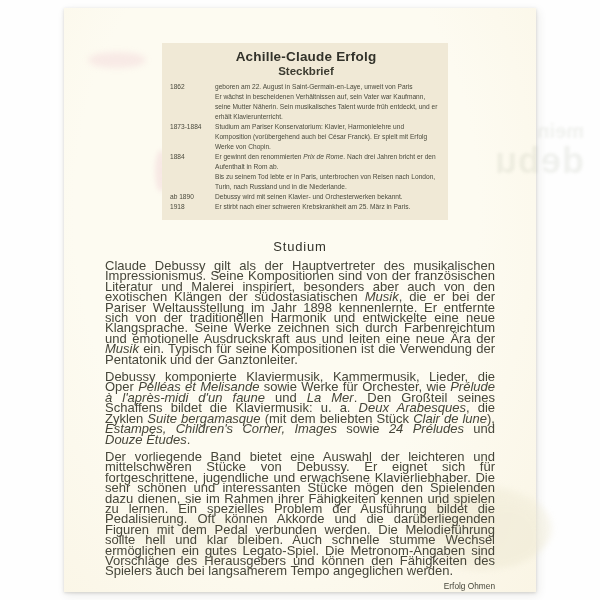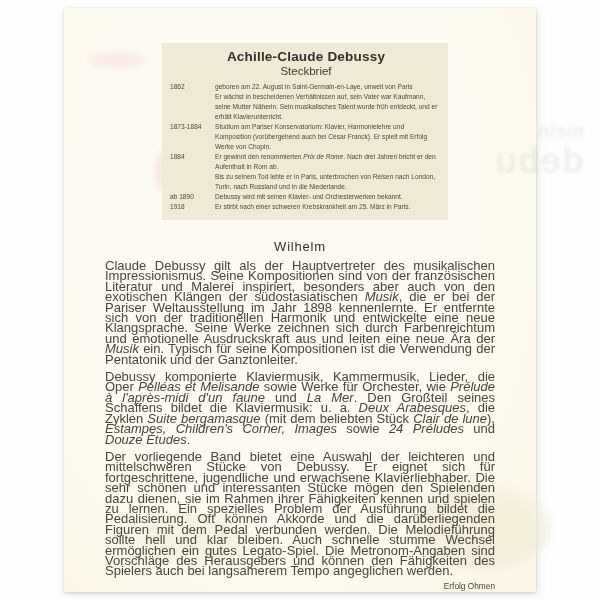--- a/index.html
+++ b/index.html
@@ -38,21 +38,21 @@
   
   .sb{
     position:absolute;left:98px;top:35px;width:286px;box-sizing:border-box;
     background:#f0e9d6;padding:3px 6px 8px 8px;
   }
   .sb-title{
     font-size:13.5px;font-weight:bold;text-align:center;
     color:#32322a;letter-spacing:.2px;line-height:15px;margin-top:3px;
   }
   .sb-sub{
-    font-size:11.5px;text-align:center;color:#3c3c31;line-height:12px;margin:1px 0 5px;
+    font-size:11.5px;text-align:center;color:#3c3c31;line-height:12px;margin:1px 0 5px;font-weight:bold;
   }
   .tl{font-size:6.6px;line-height:10px;color:#4a4a3d;}
   .tl-row{display:flex;}
   .tl-year{flex:0 0 45px;}
   .tl-text{flex:1;}
   .it{font-style:italic;}
 
   
   .vw{position:absolute;left:41px;top:232px;width:390px;color:#46463a;}
   .vw-h{
@@ -74,21 +74,21 @@
     <div class="ghost-text">
       <div class="g-small">mein</div>
       <div class="g-large">debu</div>
     </div>
     <div class="smudge smudge-pink-a"></div>
     <div class="smudge smudge-pink-b"></div>
     <div class="smudge smudge-br"></div>
     <div class="smudge smudge-bl"></div>
 
     <section class="sb">
-      <div class="sb-title">Achille-Claude Debussy</div>
+      <div class="sb-title">Achille-Claude Erfolg</div>
       <div class="sb-sub">Steckbrief</div>
       <div class="tl">
           <div class="tl-row">
             <div class="tl-year">1862</div>
             <div class="tl-text">
               <div class="tl-block"><span>geboren am 22. August in Saint-Germain-en-Laye, unweit von Paris</span></div>
               <div class="tl-block"><span>Er wächst in bescheidenen Verhältnissen auf, sein Vater war Kaufmann, seine Mutter Näherin. Sein musikalisches Talent wurde früh entdeckt, und er erhält Klavierunterricht.</span></div>
             </div>
           </div>
           <div class="tl-row">
@@ -113,21 +113,21 @@
           <div class="tl-row">
             <div class="tl-year">1918</div>
             <div class="tl-text">
               <div class="tl-block"><span>Er stirbt nach einer schweren Krebskrankheit am 25. März in Paris.</span></div>
             </div>
           </div>
         </div>
     </section>
 
     <div class="vw">
-      <div class="vw-h">Wilhelm</div>
+      <div class="vw-h">Studium</div>
       <div class="paras">
           <p class="para"><span>Claude Debussy gilt als der Hauptvertreter des musikalischen Impressionismus. Seine Kompositionen sind von der französischen Literatur und Malerei inspiriert, besonders aber auch von den exotischen Klängen der südostasiatischen </span><span class="it">Musik</span><span>, die er bei der Pariser Weltausstellung im Jahr 1898 kennenlernte. Er entfernte sich von der traditionellen Harmonik und entwickelte eine neue Klangsprache. Seine Werke zeichnen sich durch Farbenreichtum und emotionelle Ausdruckskraft aus und leiten eine neue Ära der </span><span class="it">Musik</span><span> ein. Typisch für seine Kompositionen ist die Verwendung der Pentatonik und der Ganztonleiter.</span></p>
           <p class="para"><span>Debussy komponierte Klaviermusik, Kammermusik, Lieder, die Oper </span><span class="it">Pelléas et Melisande</span><span> sowie Werke für Orchester, wie </span><span class="it">Prélude à l'après-midi d'un faune</span><span> und </span><span class="it">La Mer</span><span>. Den Großteil seines Schaffens bildet die Klaviermusik: u. a. </span><span class="it">Deux Arabesques</span><span>, die Zyklen </span><span class="it">Suite bergamasque</span><span> (mit dem beliebten Stück </span><span class="it">Clair de lune</span><span>), </span><span class="it">Estampes, Children's Corner, Images</span><span> sowie </span><span class="it">24 Préludes</span><span> und </span><span class="it">Douze Études</span><span>.</span></p>
           <p class="para"><span>Der vorliegende Band bietet eine Auswahl der leichteren und mittelschweren Stücke von Debussy. Er eignet sich für fortgeschrittene, jugendliche und erwachsene Klavierliebhaber. Die sehr schönen und interessanten Stücke mögen den Spielenden dazu dienen, sie im Rahmen ihrer Fähigkeiten kennen und spielen zu lernen. Ein spezielles Problem der Ausführung bildet die Pedalisierung. Oft können Akkorde und die darüberliegenden Figuren mit dem Pedal verbunden werden. Die Melodieführung sollte hell und klar bleiben. Auch schnelle stumme Wechsel ermöglichen ein gutes Legato-Spiel. Die Metronom-Angaben sind Vorschläge des Herausgebers und können den Fähigkeiten des Spielers auch bei langsamerem Tempo angeglichen werden.</span></p>
         </div>
       <div class="sig">Erfolg Ohmen</div>
     </div>
 
   </div>
 </div>

